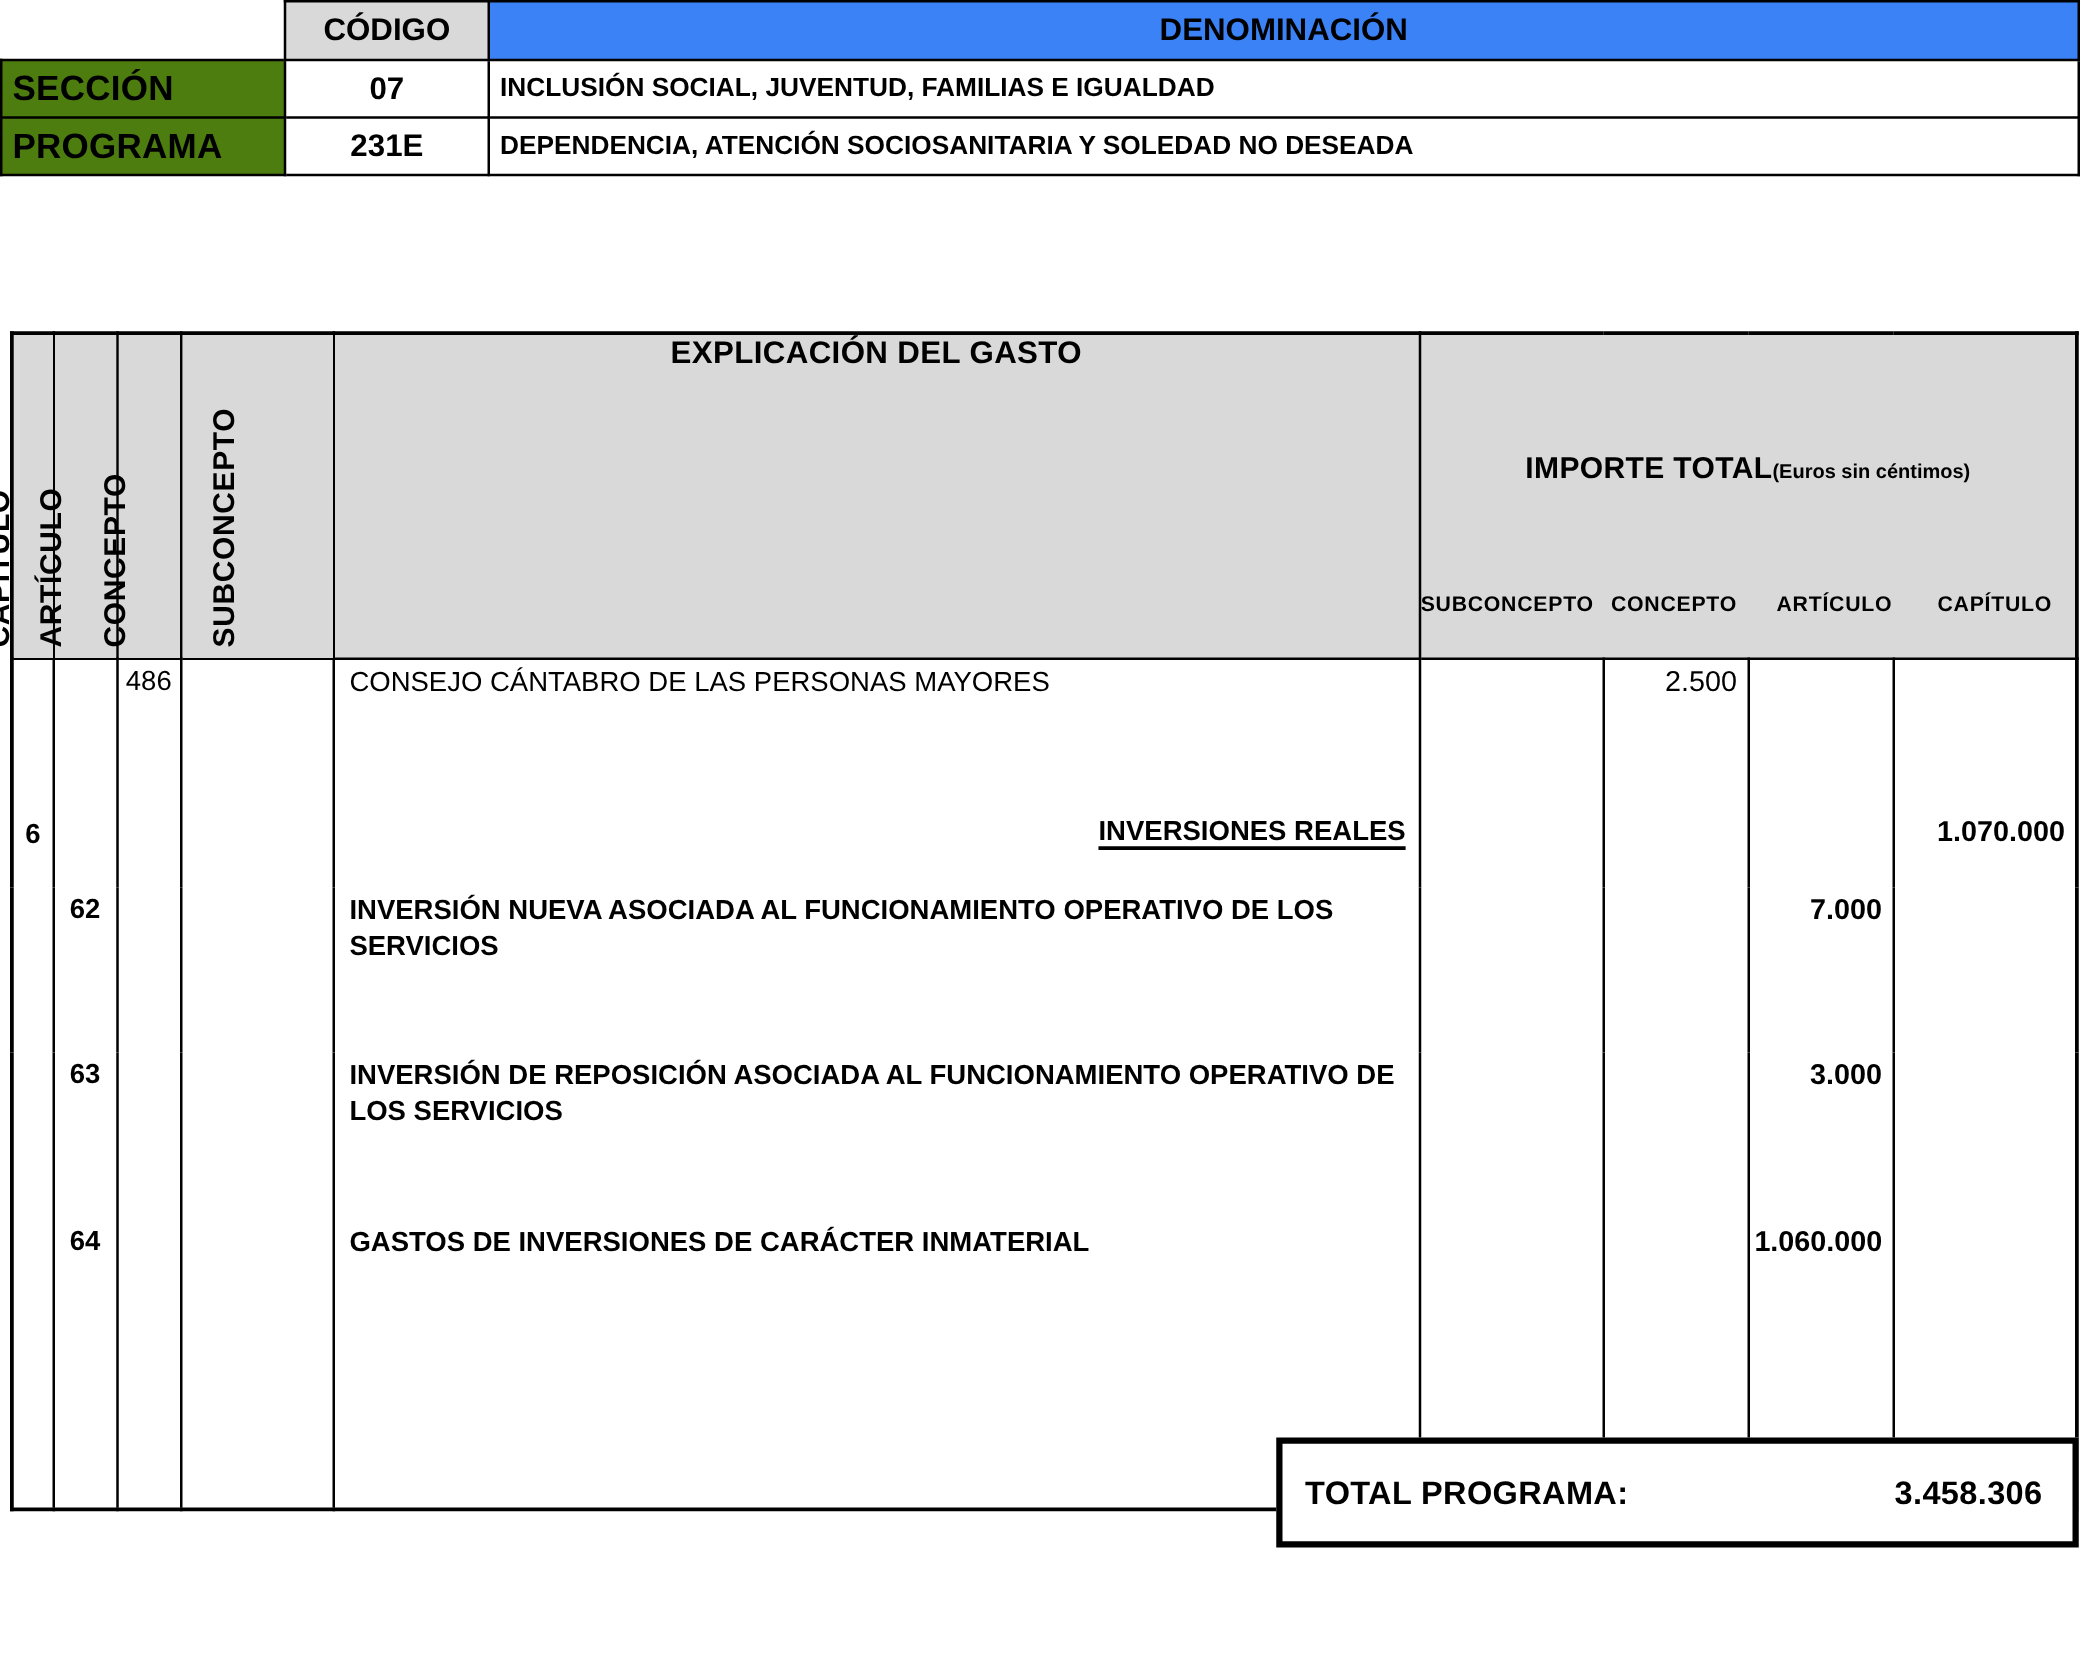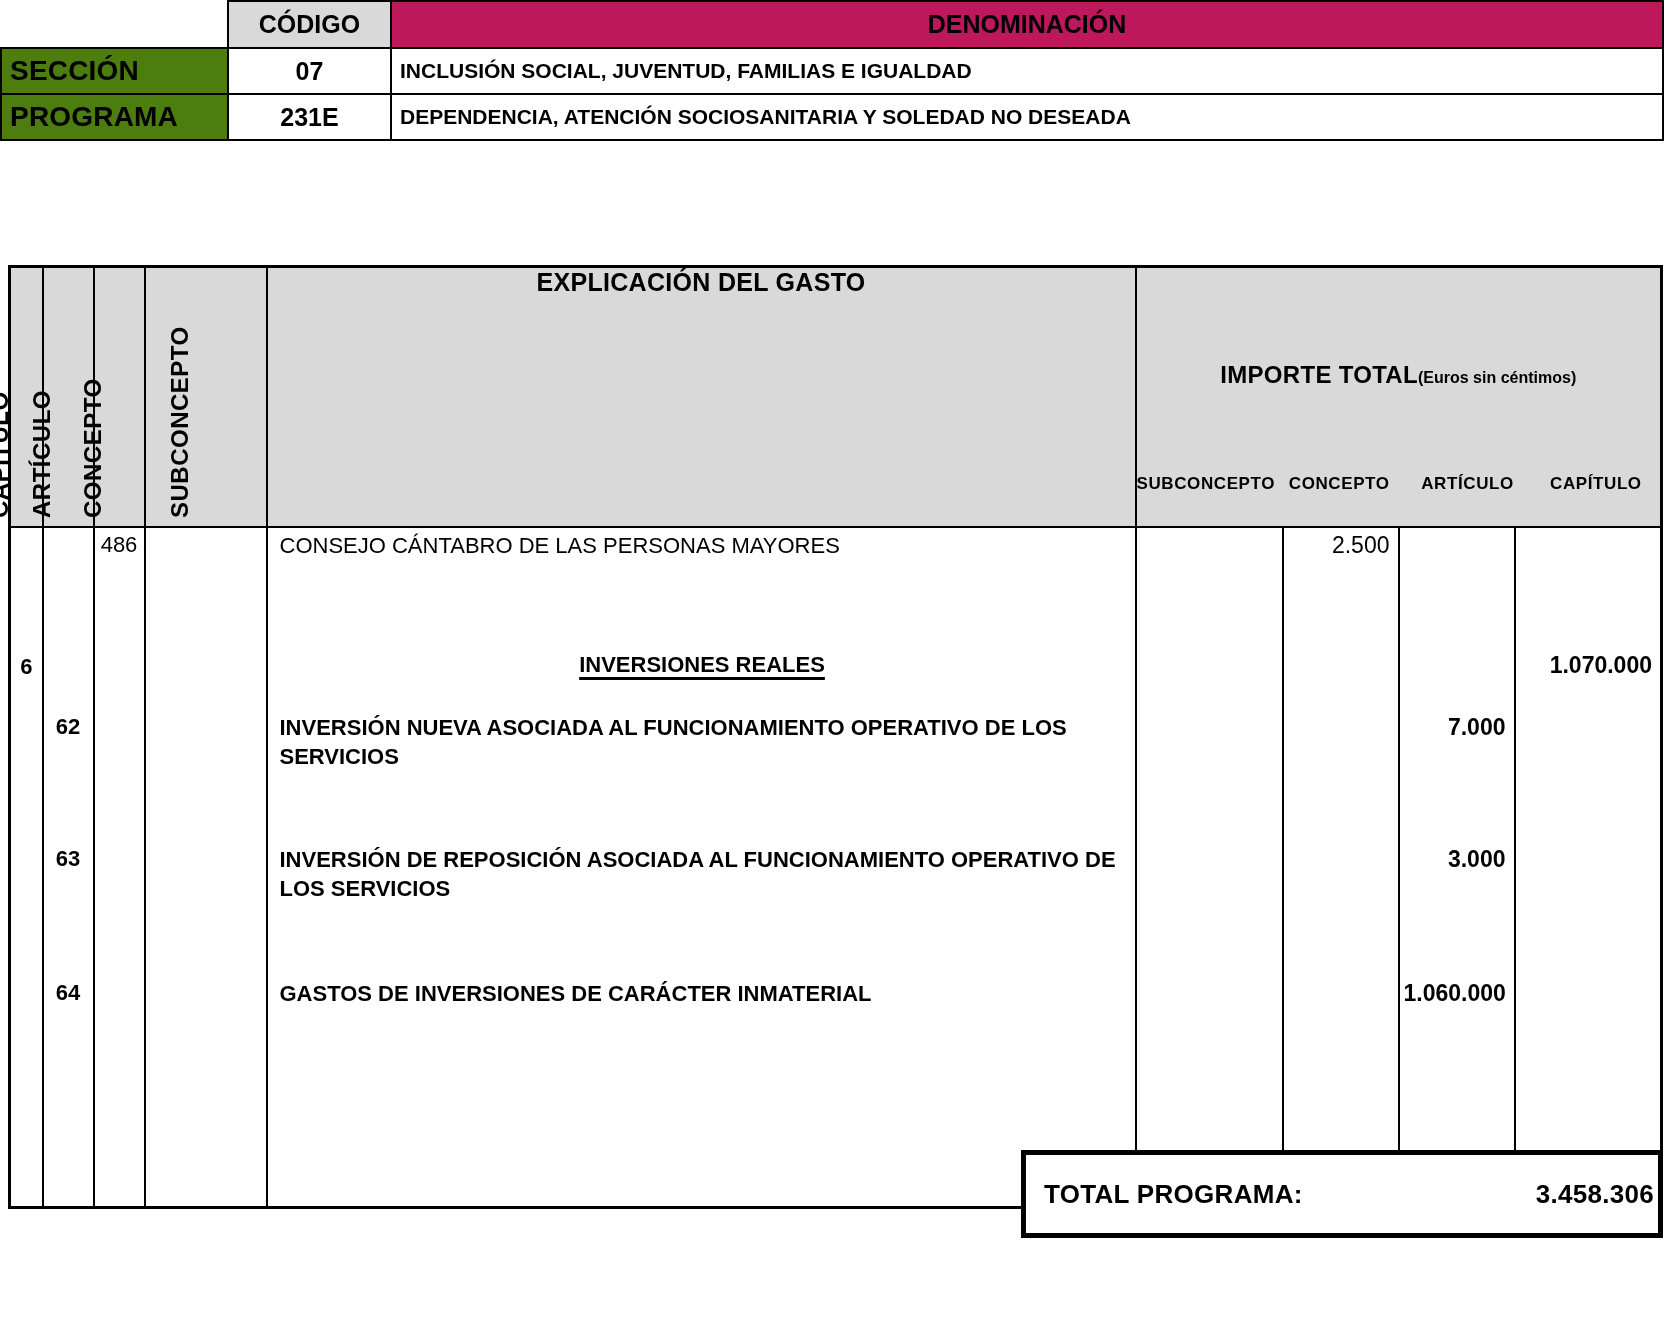--- a/index.html
+++ b/index.html
@@ -56,21 +56,21 @@
     line-height: 1.22;
   }
   .ident-head-code {
     background: #d9d9d9;
     font-weight: bold;
     font-size: 25px;
     text-align: center;
     padding: 8px 4px !important;
   }
   .ident-head-denom {
-    background: #be185d;
+    background: #3b82f6;
     font-weight: bold;
     font-size: 25px;
     text-align: center;
     padding: 8px 4px !important;
     margin-top: 36px;
   }
 
   
   .main-table {
     position: absolute;
@@ -171,21 +171,21 @@
     font-weight: normal;
   }
   .cell-exp {
     font-size: 22px;
     font-weight: bold;
     padding: 4px 10px 4px 12px !important;
     line-height: 1.30;
   }
   .cell-exp.light { font-weight: normal; }
   .cell-exp.centered {
-    text-align: center;
+    text-align: right;
     font-weight: bold;
   }
   .cell-exp.centered span {
     text-decoration: underline;
     text-underline-offset: 5px;
     text-decoration-thickness: 3px;
   }
   .cell-amt {
     text-align: right;
     font-size: 23px;
@@ -210,21 +210,21 @@
   .total-label {
     font-weight: bold;
     font-size: 26px;
     padding-left: 18px;
     letter-spacing: 0.3px;
   }
   .total-value {
     margin-left: auto;
     font-weight: bold;
     font-size: 26px;
-    padding-right: 4px;
+    padding-right: 24px;
     letter-spacing: 0.3px;
   }
 </style>
 </head>
 <body>
 
 <table class="ident-table">
   <colgroup>
     <col style="width:227px">
     <col style="width:163px">

